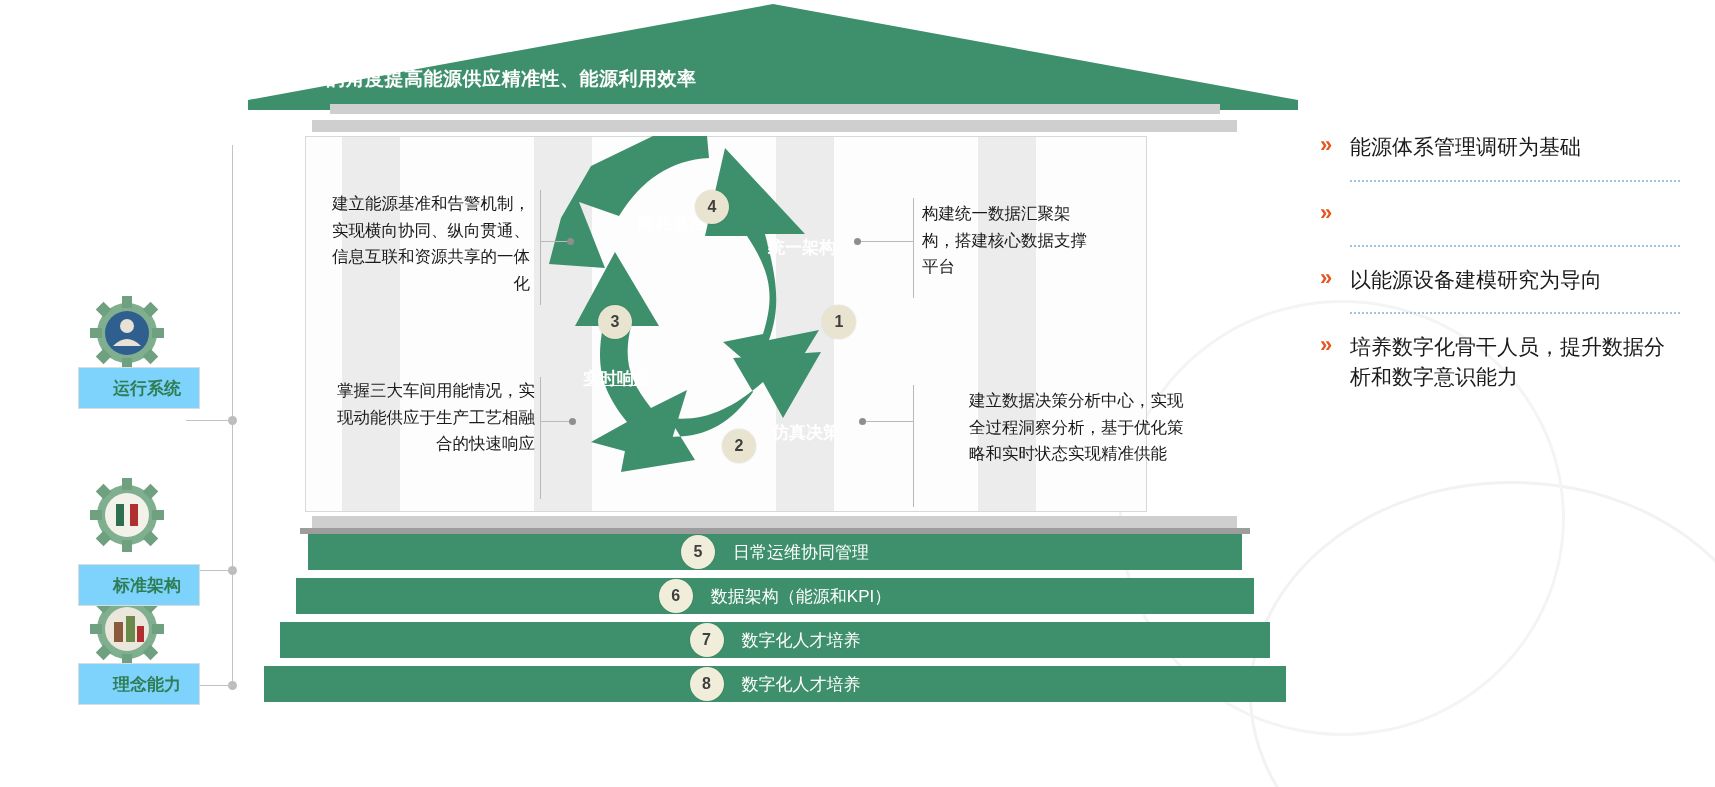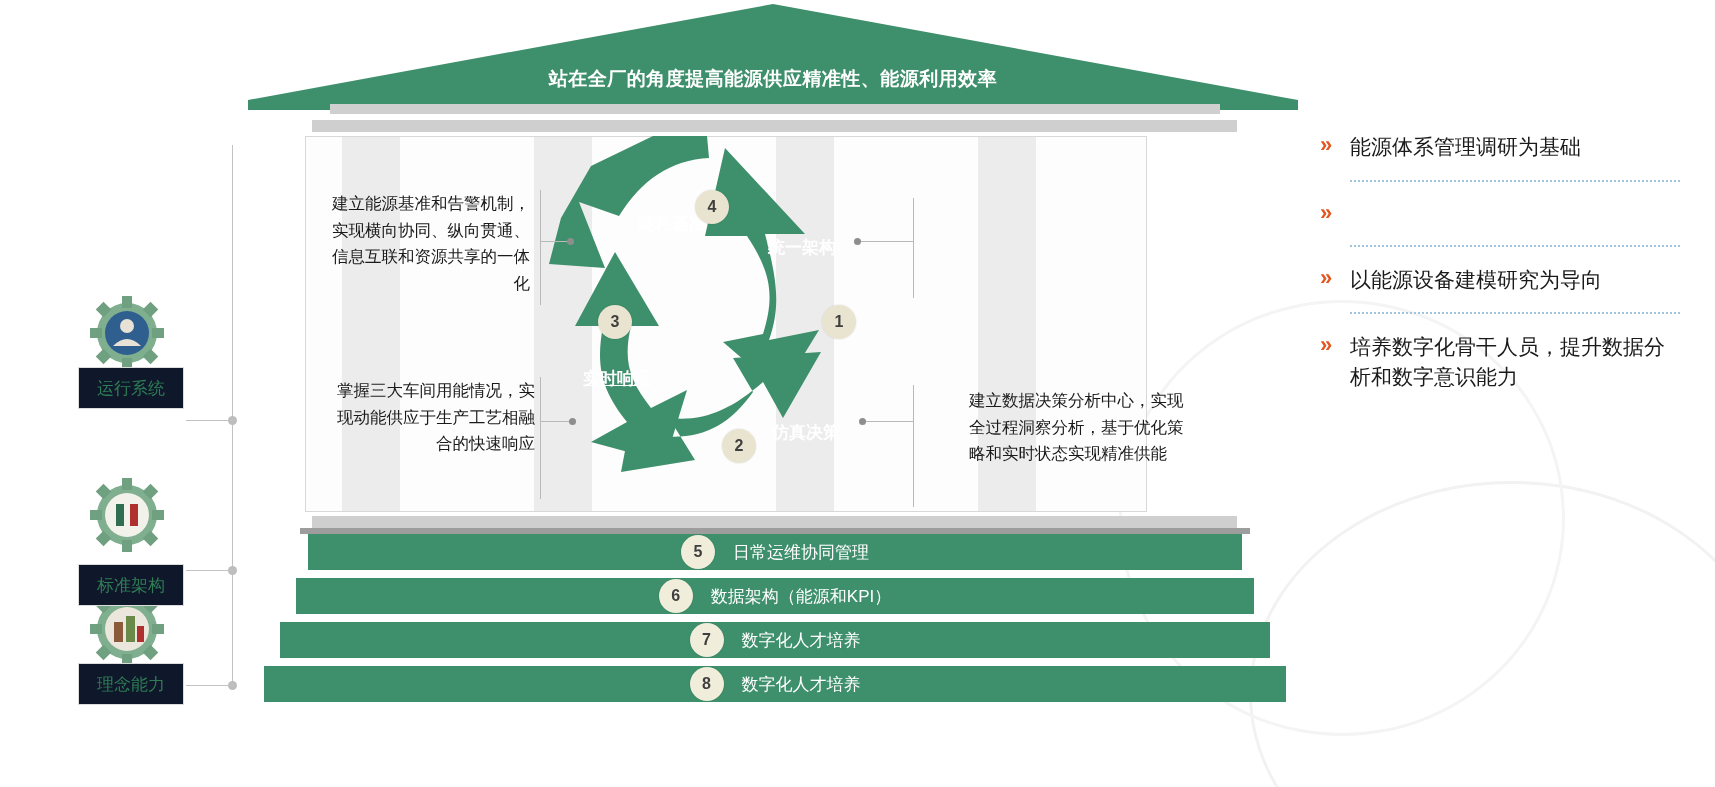--- a/index.html
+++ b/index.html
@@ -33,21 +33,20 @@
   }
   .roof-shape {
     position: absolute;
     inset: 0;
   }
   .roof-title {
     position: absolute;
     left: 0;
     top: 62px;
     width: 1050px;
-    text-align: center;
     color: #ffffff;
     font-size: 19px;
     font-weight: bold;
     letter-spacing: 0.5px;
   }
 
   
   .lintel-top {
     position: absolute;
     left: 330px;
@@ -245,28 +244,29 @@
     width: 48px;
   }
   .branch-1 { top: 420px; }
   .branch-2 { top: 570px; }
   .branch-3 { top: 685px; }
 
   .pill {
     position: absolute;
     width: 104px;
     height: 40px;
-    background: #0f172a;
+    background: #7dd3fc;
     border: 1px solid #dcdcdc;
     color: #2e7d55;
     font-size: 17px;
-    font-weight: normal;
+    font-weight: bold;
     display: flex;
     align-items: center;
     justify-content: center;
+    padding-left: 16px;
   }
   .pill-1 { left: 78px; top: 367px; }
   .pill-2 { left: 78px; top: 564px; }
   .pill-3 { left: 78px; top: 663px; }
 
   .gear {
     position: absolute;
     width: 74px;
     height: 74px;
   }
@@ -391,20 +391,21 @@
   <div class="leader ld-r1"></div>
   <div class="leader ld-r2"></div>
 
   <div class="dot dot-l1"></div>
   <div class="dot dot-l2"></div>
   <div class="dot dot-r1"></div>
   <div class="dot dot-r2"></div>
 
   <div class="callout callout-left cl-1">建立能源基准和告警机制，实现横向协同、纵向贯通、信息互联和资源共享的一体化</div>
   <div class="callout callout-left cl-2">掌握三大车间用能情况，实现动能供应于生产工艺相融合的快速响应</div>
+  <div class="callout callout-right cr-1">构建统一数据汇聚架构，搭建核心数据支撑平台</div>
   <div class="callout callout-right cr-2">建立数据决策分析中心，实现全过程洞察分析，基于优化策略和实时状态实现精准供能</div>
 
   <div class="lintel-bottom"></div>
   <div class="base-bar"></div>
 
   <div class="step step1">
     <span class="badge">5</span>
     <span class="step-label">日常运维协同管理</span>
   </div>
   <div class="step step2">

